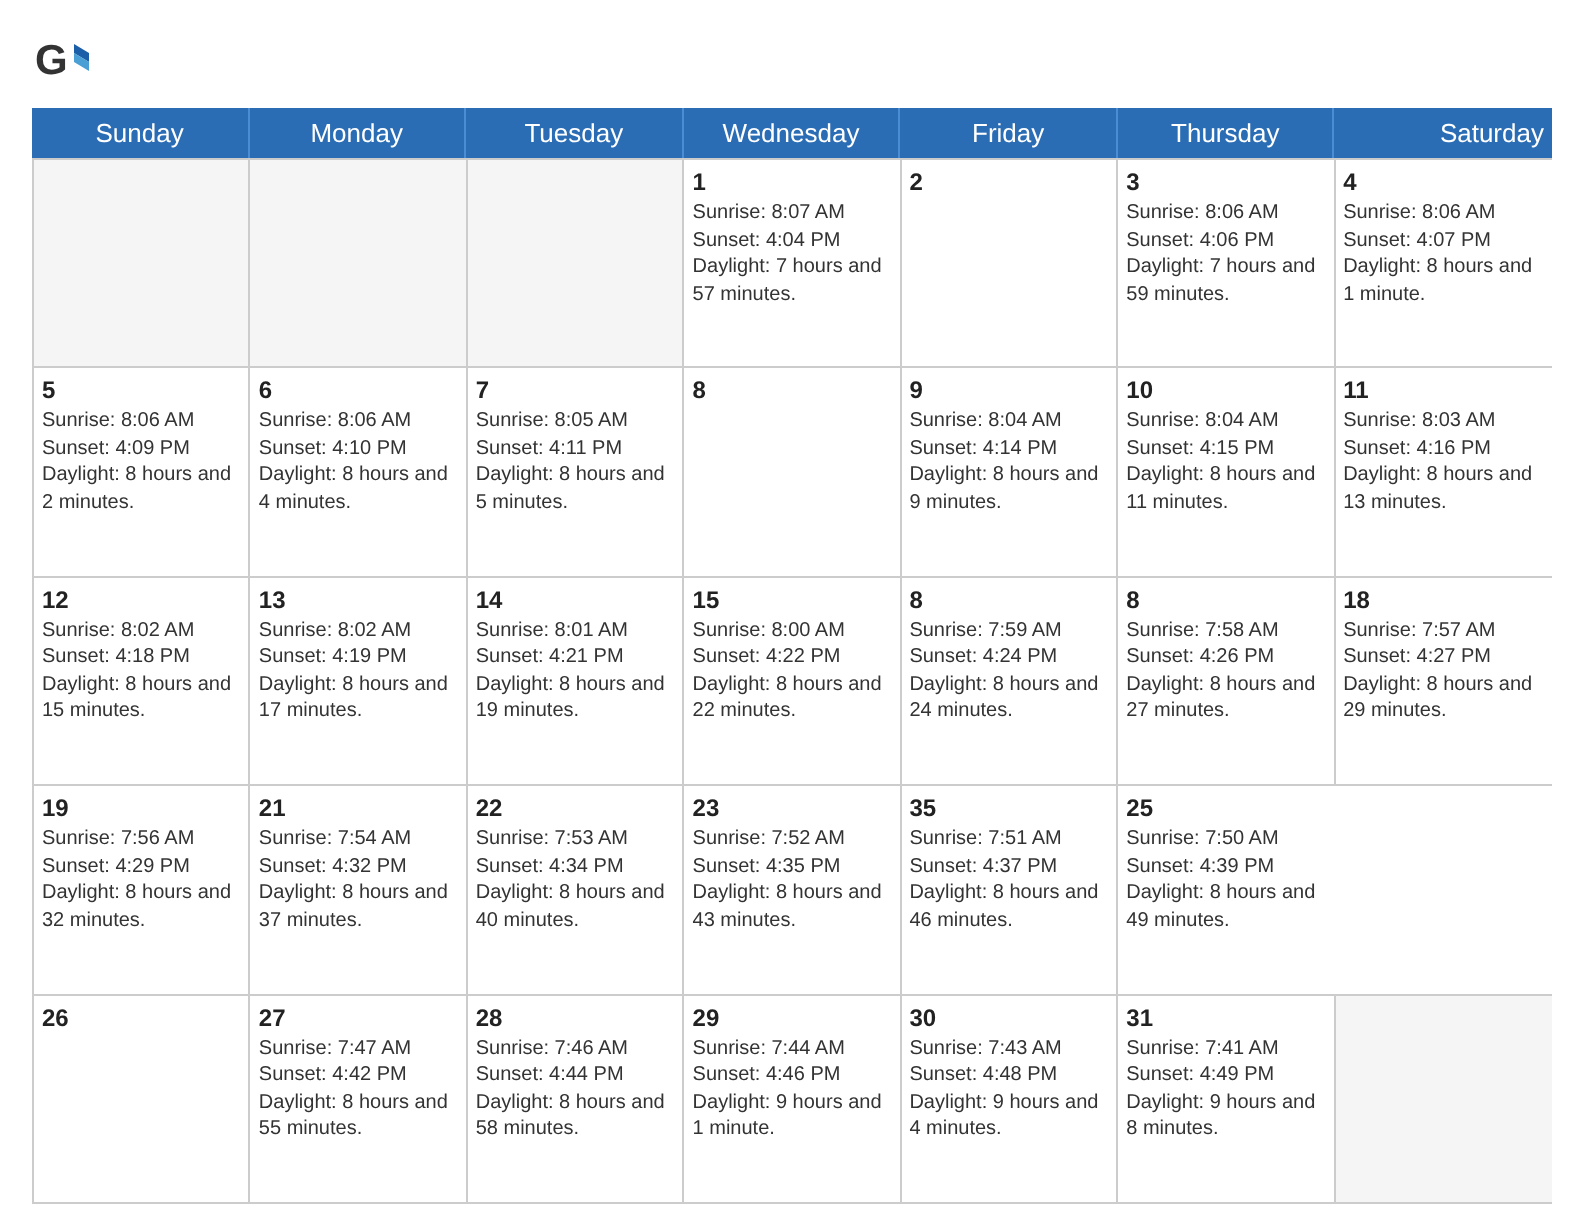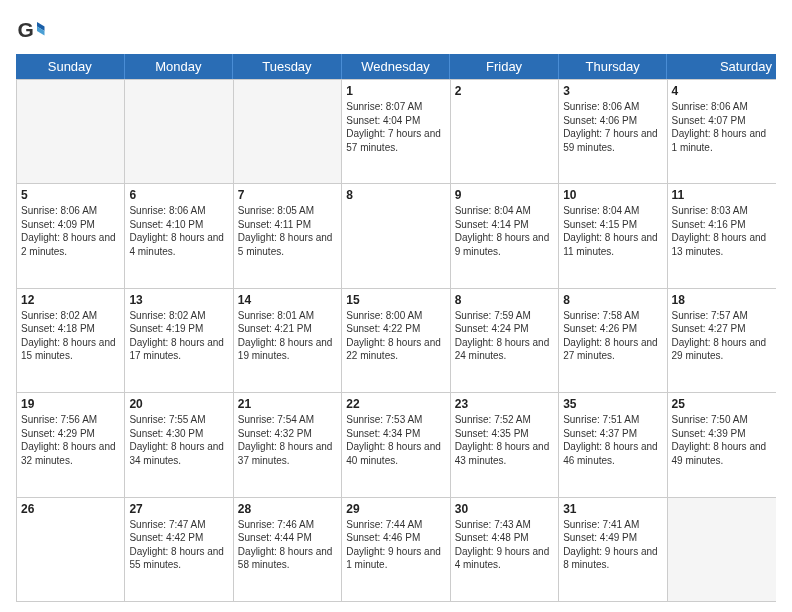--- a/index.html
+++ b/index.html
@@ -252,26 +252,20 @@
           </div>
         </div>
         <div class="cal-row">
           <div class="cal-cell">
             <div class="day-num">19</div>
             <div class="cell-detail">Sunrise: 7:56 AM
 Sunset: 4:29 PM
 Daylight: 8 hours and 32 minutes.</div>
           </div>
           <div class="cal-cell">
-            <div class="day-num">20</div>
-            <div class="cell-detail">Sunrise: 7:55 AM
-Sunset: 4:30 PM
-Daylight: 8 hours and 34 minutes.</div>
-          </div>
-          <div class="cal-cell">
             <div class="day-num">21</div>
             <div class="cell-detail">Sunrise: 7:54 AM
 Sunset: 4:32 PM
 Daylight: 8 hours and 37 minutes.</div>
           </div>
           <div class="cal-cell">
             <div class="day-num">22</div>
             <div class="cell-detail">Sunrise: 7:53 AM
 Sunset: 4:34 PM
 Daylight: 8 hours and 40 minutes.</div>

